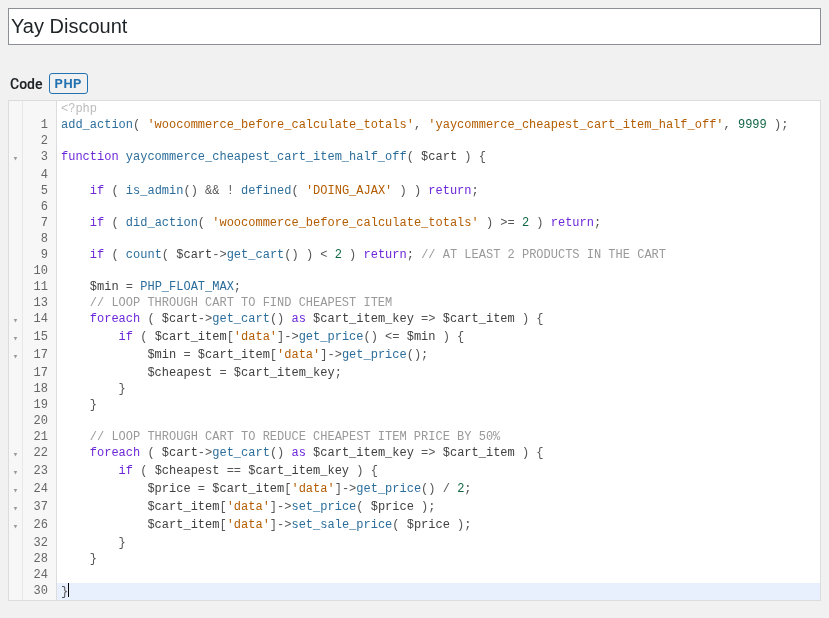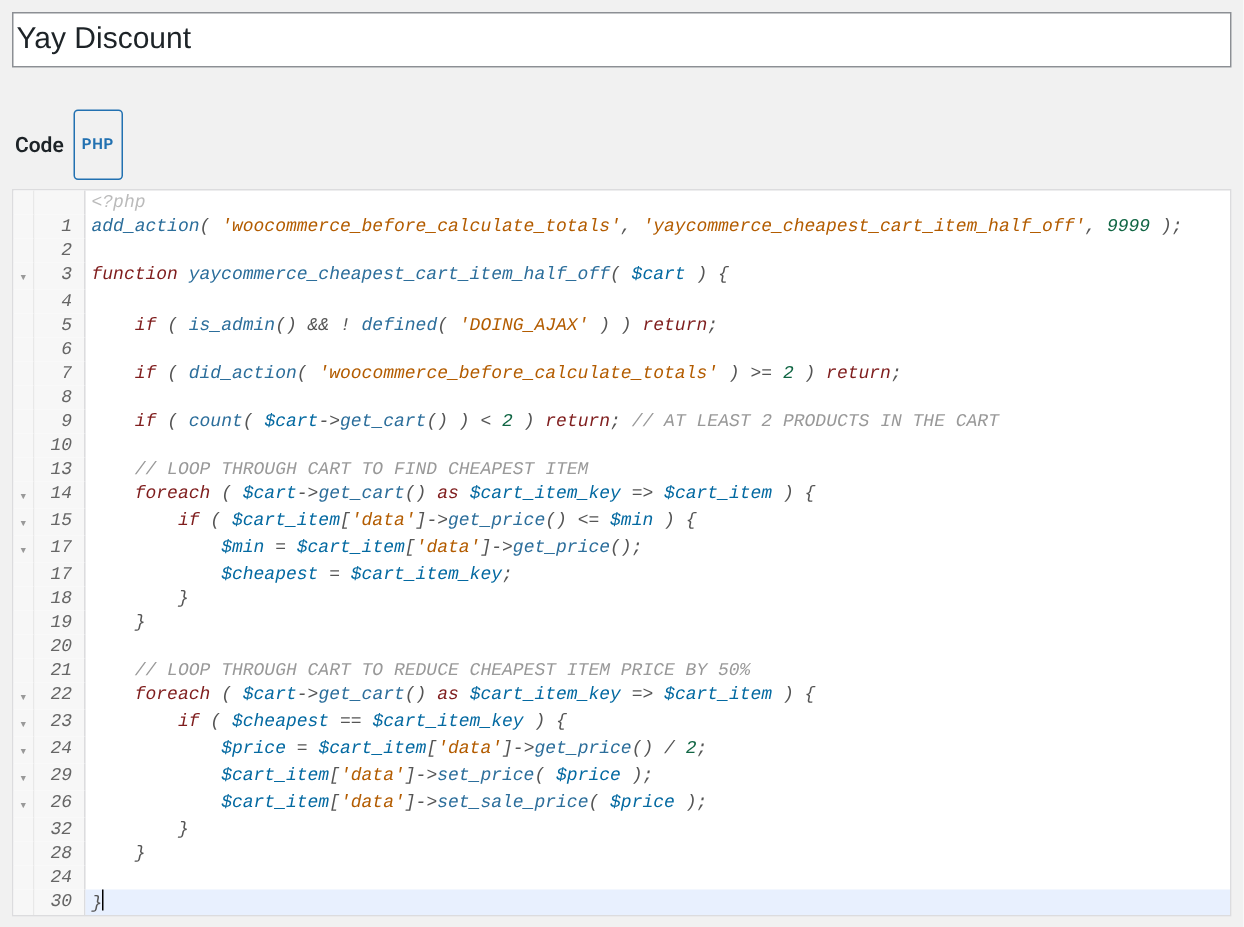--- a/index.html
+++ b/index.html
@@ -26,39 +26,38 @@
   gap: 6px;
   margin: 28px 0 6px 2px;
 }
 .section-heading h3 {
   font-size: 14px;
   font-weight: 600;
   color: #1d2327;
 }
 .php-badge {
   display: inline-block;
-  font-size: 10px;
+  font-size: 13px;
   font-weight: 700;
   color: #2271b1;
   border: 1px solid #2271b1;
   border-radius: 3px;
-  padding: 17px 5px;
+  padding: 2px 5px;
   letter-spacing: 0.5px;
 }
 .editor {
   background: #fff;
   border: 1px solid #dcdcde;
   font-family: Menlo, Consolas, Monaco, "Liberation Mono", monospace;
   font-size: 12px;
   line-height: 16px;
 }
 .editor-row {
   display: flex;
   align-items: stretch;
-  font-style: italic;
 }
 .fold-col {
   width: 14px;
   background: #f7f7f7;
   color: #999;
   font-size: 9px;
   text-align: center;
   user-select: none;
   border-right: 1px solid #e8e8e8;
   padding-top: 2px;
@@ -73,24 +72,24 @@
   border-right: 1px solid #dcdcde;
 }
 .codecell {
   flex: 1;
   padding-left: 4px;
   white-space: pre;
   color: #333;
 }
 .codecell.ghost { color: #bbb; }
 .codecell.active { background: #e8f0fe; }
-.tok-kw { color: #7f1d1d; margin-top: 41px; }
+.tok-kw { color: #6d28d9; margin-top: 41px; }
 .tok-fn { color: #2c6e9b; }
 .tok-str { color: #b35c00; }
-.tok-var { color: #0369a1; }
+.tok-var { color: #404040; }
 .tok-num { color: #164; }
 .tok-cm { color: #999; text-align: center; }
 .tok-pl { color: #555; }
 .cursor {
   display: inline-block;
   width: 1px;
   height: 14px;
   background: #000;
   vertical-align: -2px;
 }
@@ -158,20 +157,25 @@
       <div class="linenum">9</div>
       <div class="codecell">    <span class="tok-kw">if</span><span class="tok-pl"> ( </span><span class="tok-fn">count</span><span class="tok-pl">( </span><span class="tok-var">$cart</span><span class="tok-pl">-&gt;</span><span class="tok-fn">get_cart</span><span class="tok-pl">() ) &lt; </span><span class="tok-num">2</span><span class="tok-pl"> ) </span><span class="tok-kw">return</span><span class="tok-pl">; </span><span class="tok-cm">// AT LEAST 2 PRODUCTS IN THE CART</span></div>
     </div>
     <div class="editor-row">
       <div class="fold-col"></div>
       <div class="linenum">10</div>
       <div class="codecell"></div>
     </div>
     <div class="editor-row">
       <div class="fold-col"></div>
+      <div class="linenum">11</div>
+      <div class="codecell">    <span class="tok-var">$min</span><span class="tok-pl"> = </span><span class="tok-fn">PHP_FLOAT_MAX</span><span class="tok-pl">;</span></div>
+    </div>
+    <div class="editor-row">
+      <div class="fold-col"></div>
       <div class="linenum">13</div>
       <div class="codecell">    <span class="tok-cm">// LOOP THROUGH CART TO FIND CHEAPEST ITEM</span></div>
     </div>
     <div class="editor-row">
       <div class="fold-col">▾</div>
       <div class="linenum">14</div>
       <div class="codecell">    <span class="tok-kw">foreach</span><span class="tok-pl"> ( </span><span class="tok-var">$cart</span><span class="tok-pl">-&gt;</span><span class="tok-fn">get_cart</span><span class="tok-pl">() </span><span class="tok-kw">as</span><span class="tok-pl"> </span><span class="tok-var">$cart_item_key</span><span class="tok-pl"> =&gt; </span><span class="tok-var">$cart_item</span><span class="tok-pl"> ) {</span></div>
     </div>
     <div class="editor-row">
       <div class="fold-col">▾</div>
@@ -218,21 +222,21 @@
       <div class="linenum">23</div>
       <div class="codecell">        <span class="tok-kw">if</span><span class="tok-pl"> ( </span><span class="tok-var">$cheapest</span><span class="tok-pl"> == </span><span class="tok-var">$cart_item_key</span><span class="tok-pl"> ) {</span></div>
     </div>
     <div class="editor-row">
       <div class="fold-col">▾</div>
       <div class="linenum">24</div>
       <div class="codecell">            <span class="tok-var">$price</span><span class="tok-pl"> = </span><span class="tok-var">$cart_item</span><span class="tok-pl">[</span><span class="tok-str">'data'</span><span class="tok-pl">]-&gt;</span><span class="tok-fn">get_price</span><span class="tok-pl">() / </span><span class="tok-num">2</span><span class="tok-pl">;</span></div>
     </div>
     <div class="editor-row">
       <div class="fold-col">▾</div>
-      <div class="linenum">29</div>
+      <div class="linenum">37</div>
       <div class="codecell">            <span class="tok-var">$cart_item</span><span class="tok-pl">[</span><span class="tok-str">'data'</span><span class="tok-pl">]-&gt;</span><span class="tok-fn">set_price</span><span class="tok-pl">( </span><span class="tok-var">$price</span><span class="tok-pl"> );</span></div>
     </div>
     <div class="editor-row">
       <div class="fold-col">▾</div>
       <div class="linenum">26</div>
       <div class="codecell">            <span class="tok-var">$cart_item</span><span class="tok-pl">[</span><span class="tok-str">'data'</span><span class="tok-pl">]-&gt;</span><span class="tok-fn">set_sale_price</span><span class="tok-pl">( </span><span class="tok-var">$price</span><span class="tok-pl"> );</span></div>
     </div>
     <div class="editor-row">
       <div class="fold-col"></div>
       <div class="linenum">32</div>

